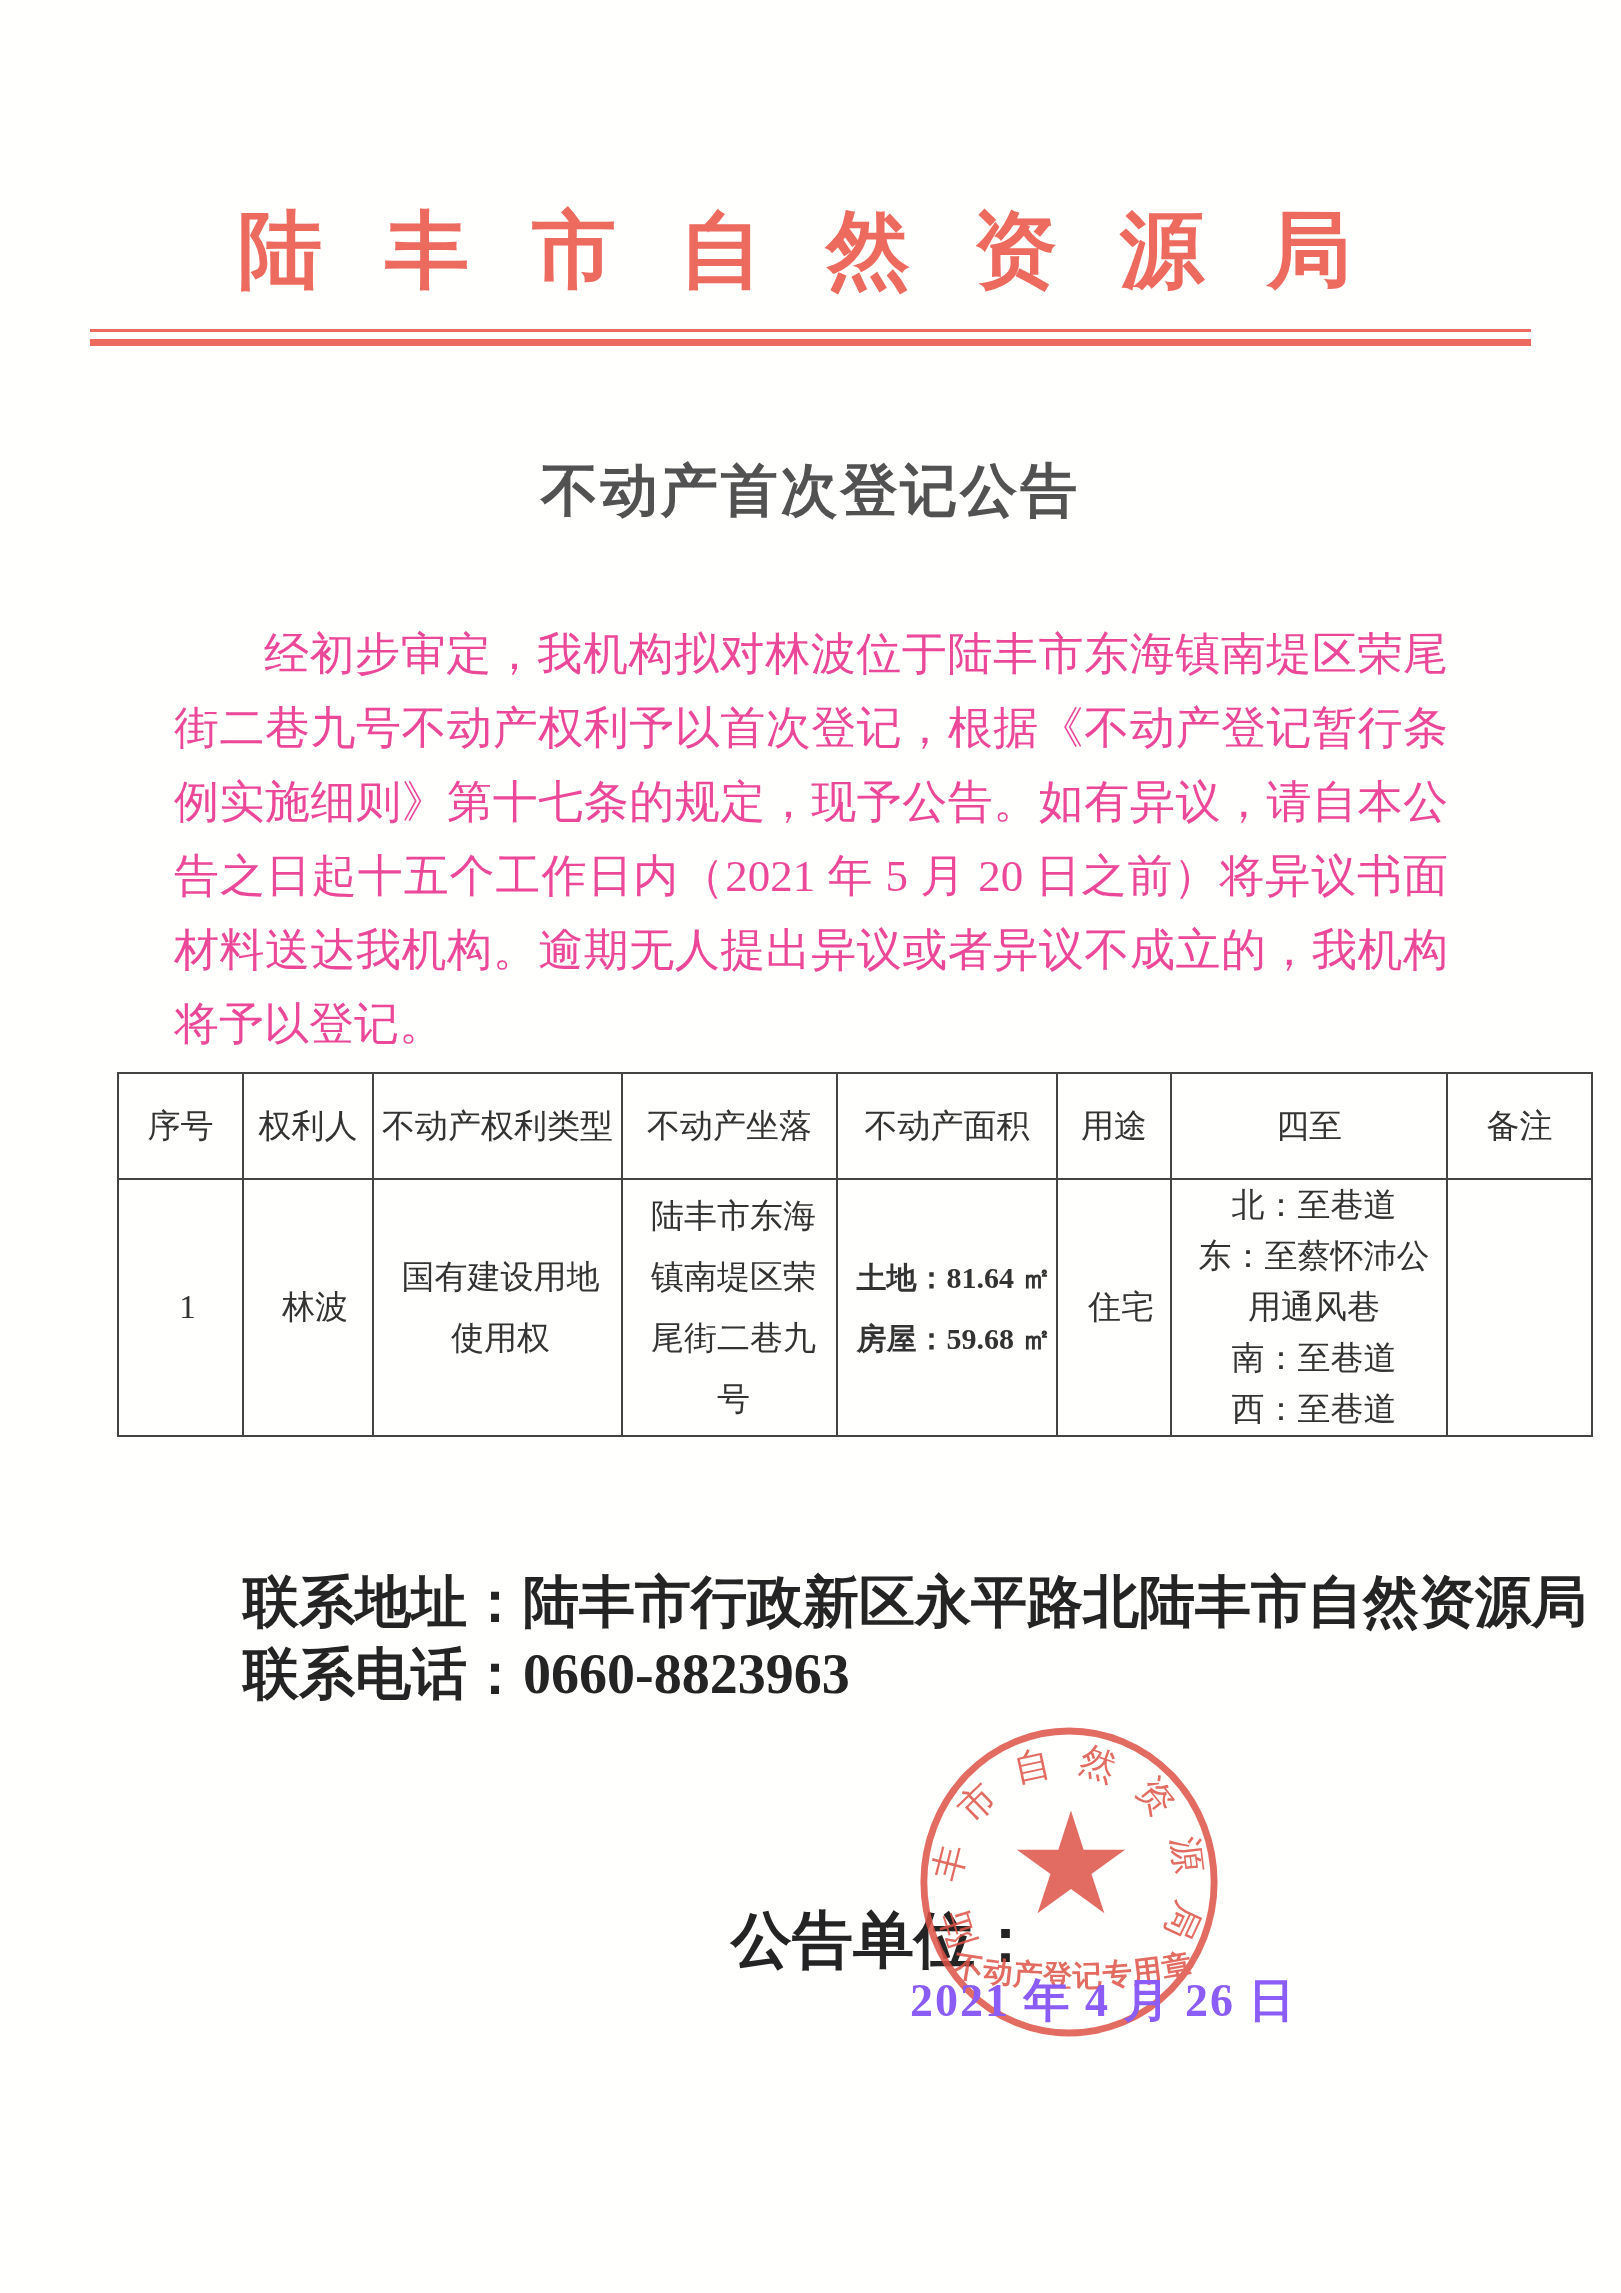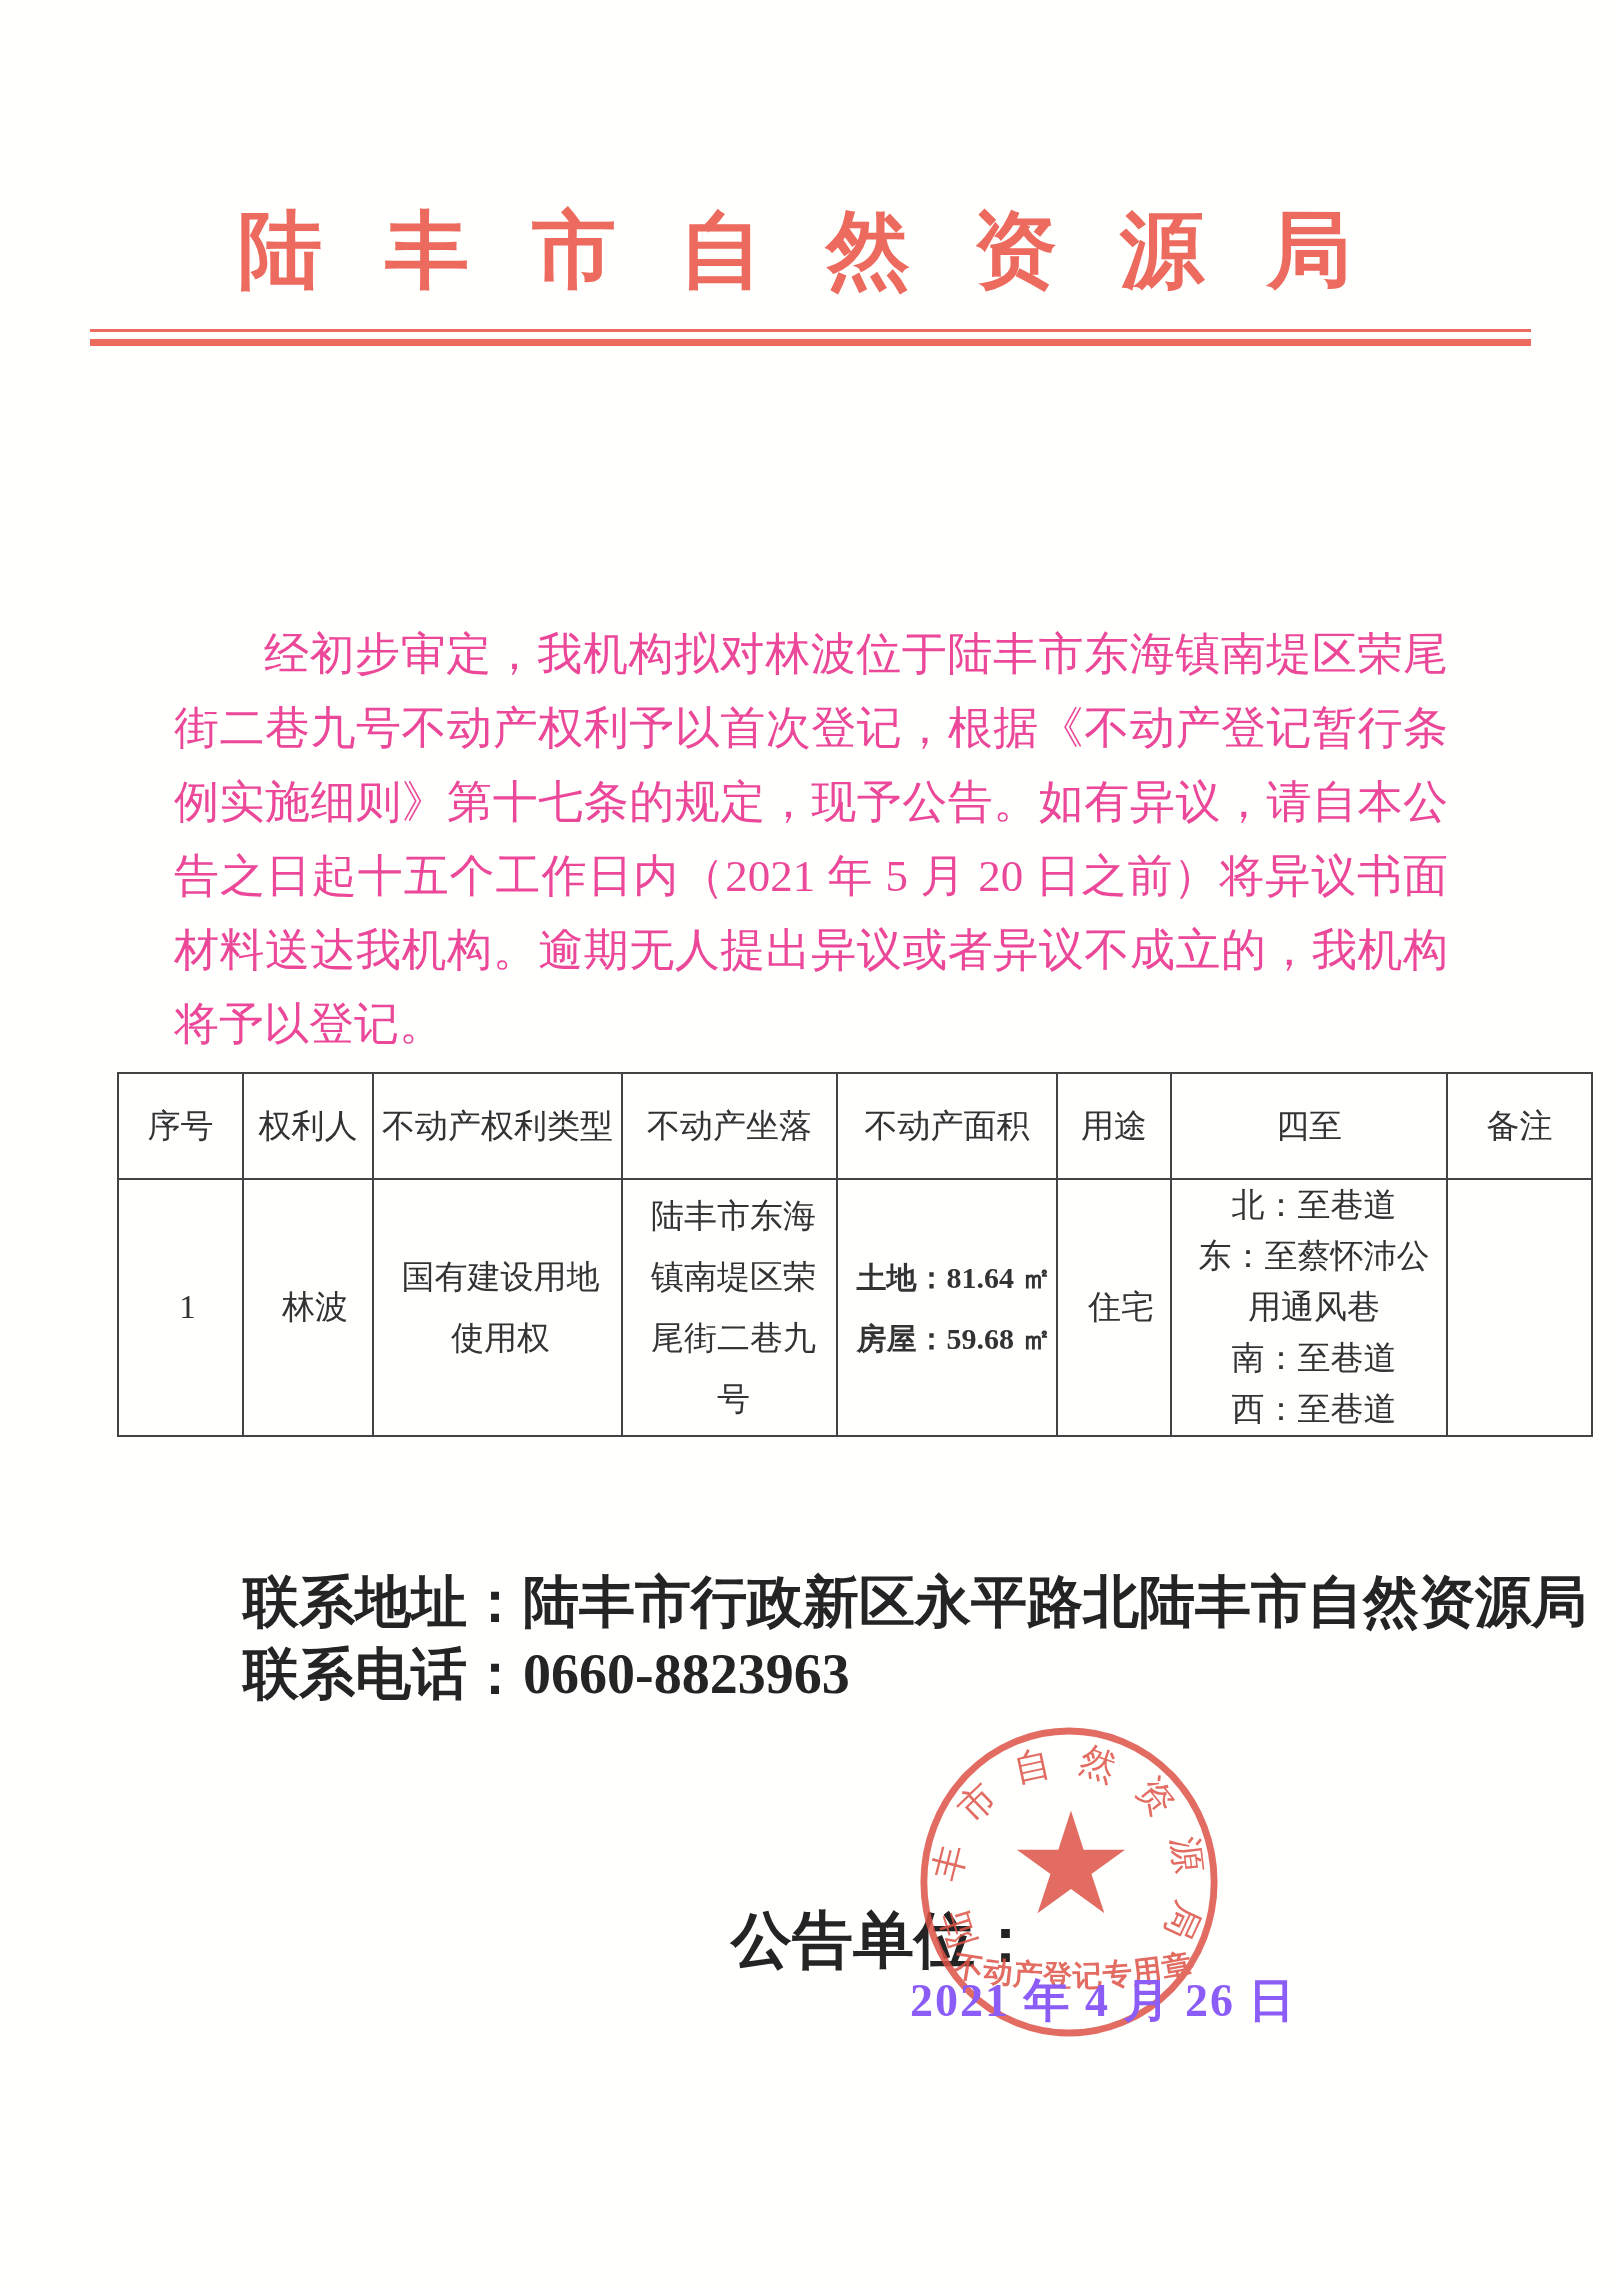--- a/index.html
+++ b/index.html
@@ -67,20 +67,21 @@
 </style>
 </head>
 <body>
 
 <div class="page">
 
   <div class="letterhead">陆丰市自然资源局</div>
   <div class="rule rule-thin"></div>
   <div class="rule rule-thick"></div>
 
+  <h1 class="doc-title">不动产首次登记公告</h1>
 
   <p class="notice-body">经初步审定，我机构拟对林波位于陆丰市东海镇南堤区荣尾街二巷九号不动产权利予以首次登记，根据《不动产登记暂行条例实施细则》第十七条的规定，现予公告。如有异议，请自本公告之日起十五个工作日内（2021 年 5 月 20 日之前）将异议书面材料送达我机构。逾期无人提出异议或者异议不成立的，我机构将予以登记。</p>
 
   <table class="reg-table">
     <colgroup>
       <col style="width:125px">
         <col style="width:130px">
         <col style="width:249px">
         <col style="width:215px">
       <col style="width:220px">

